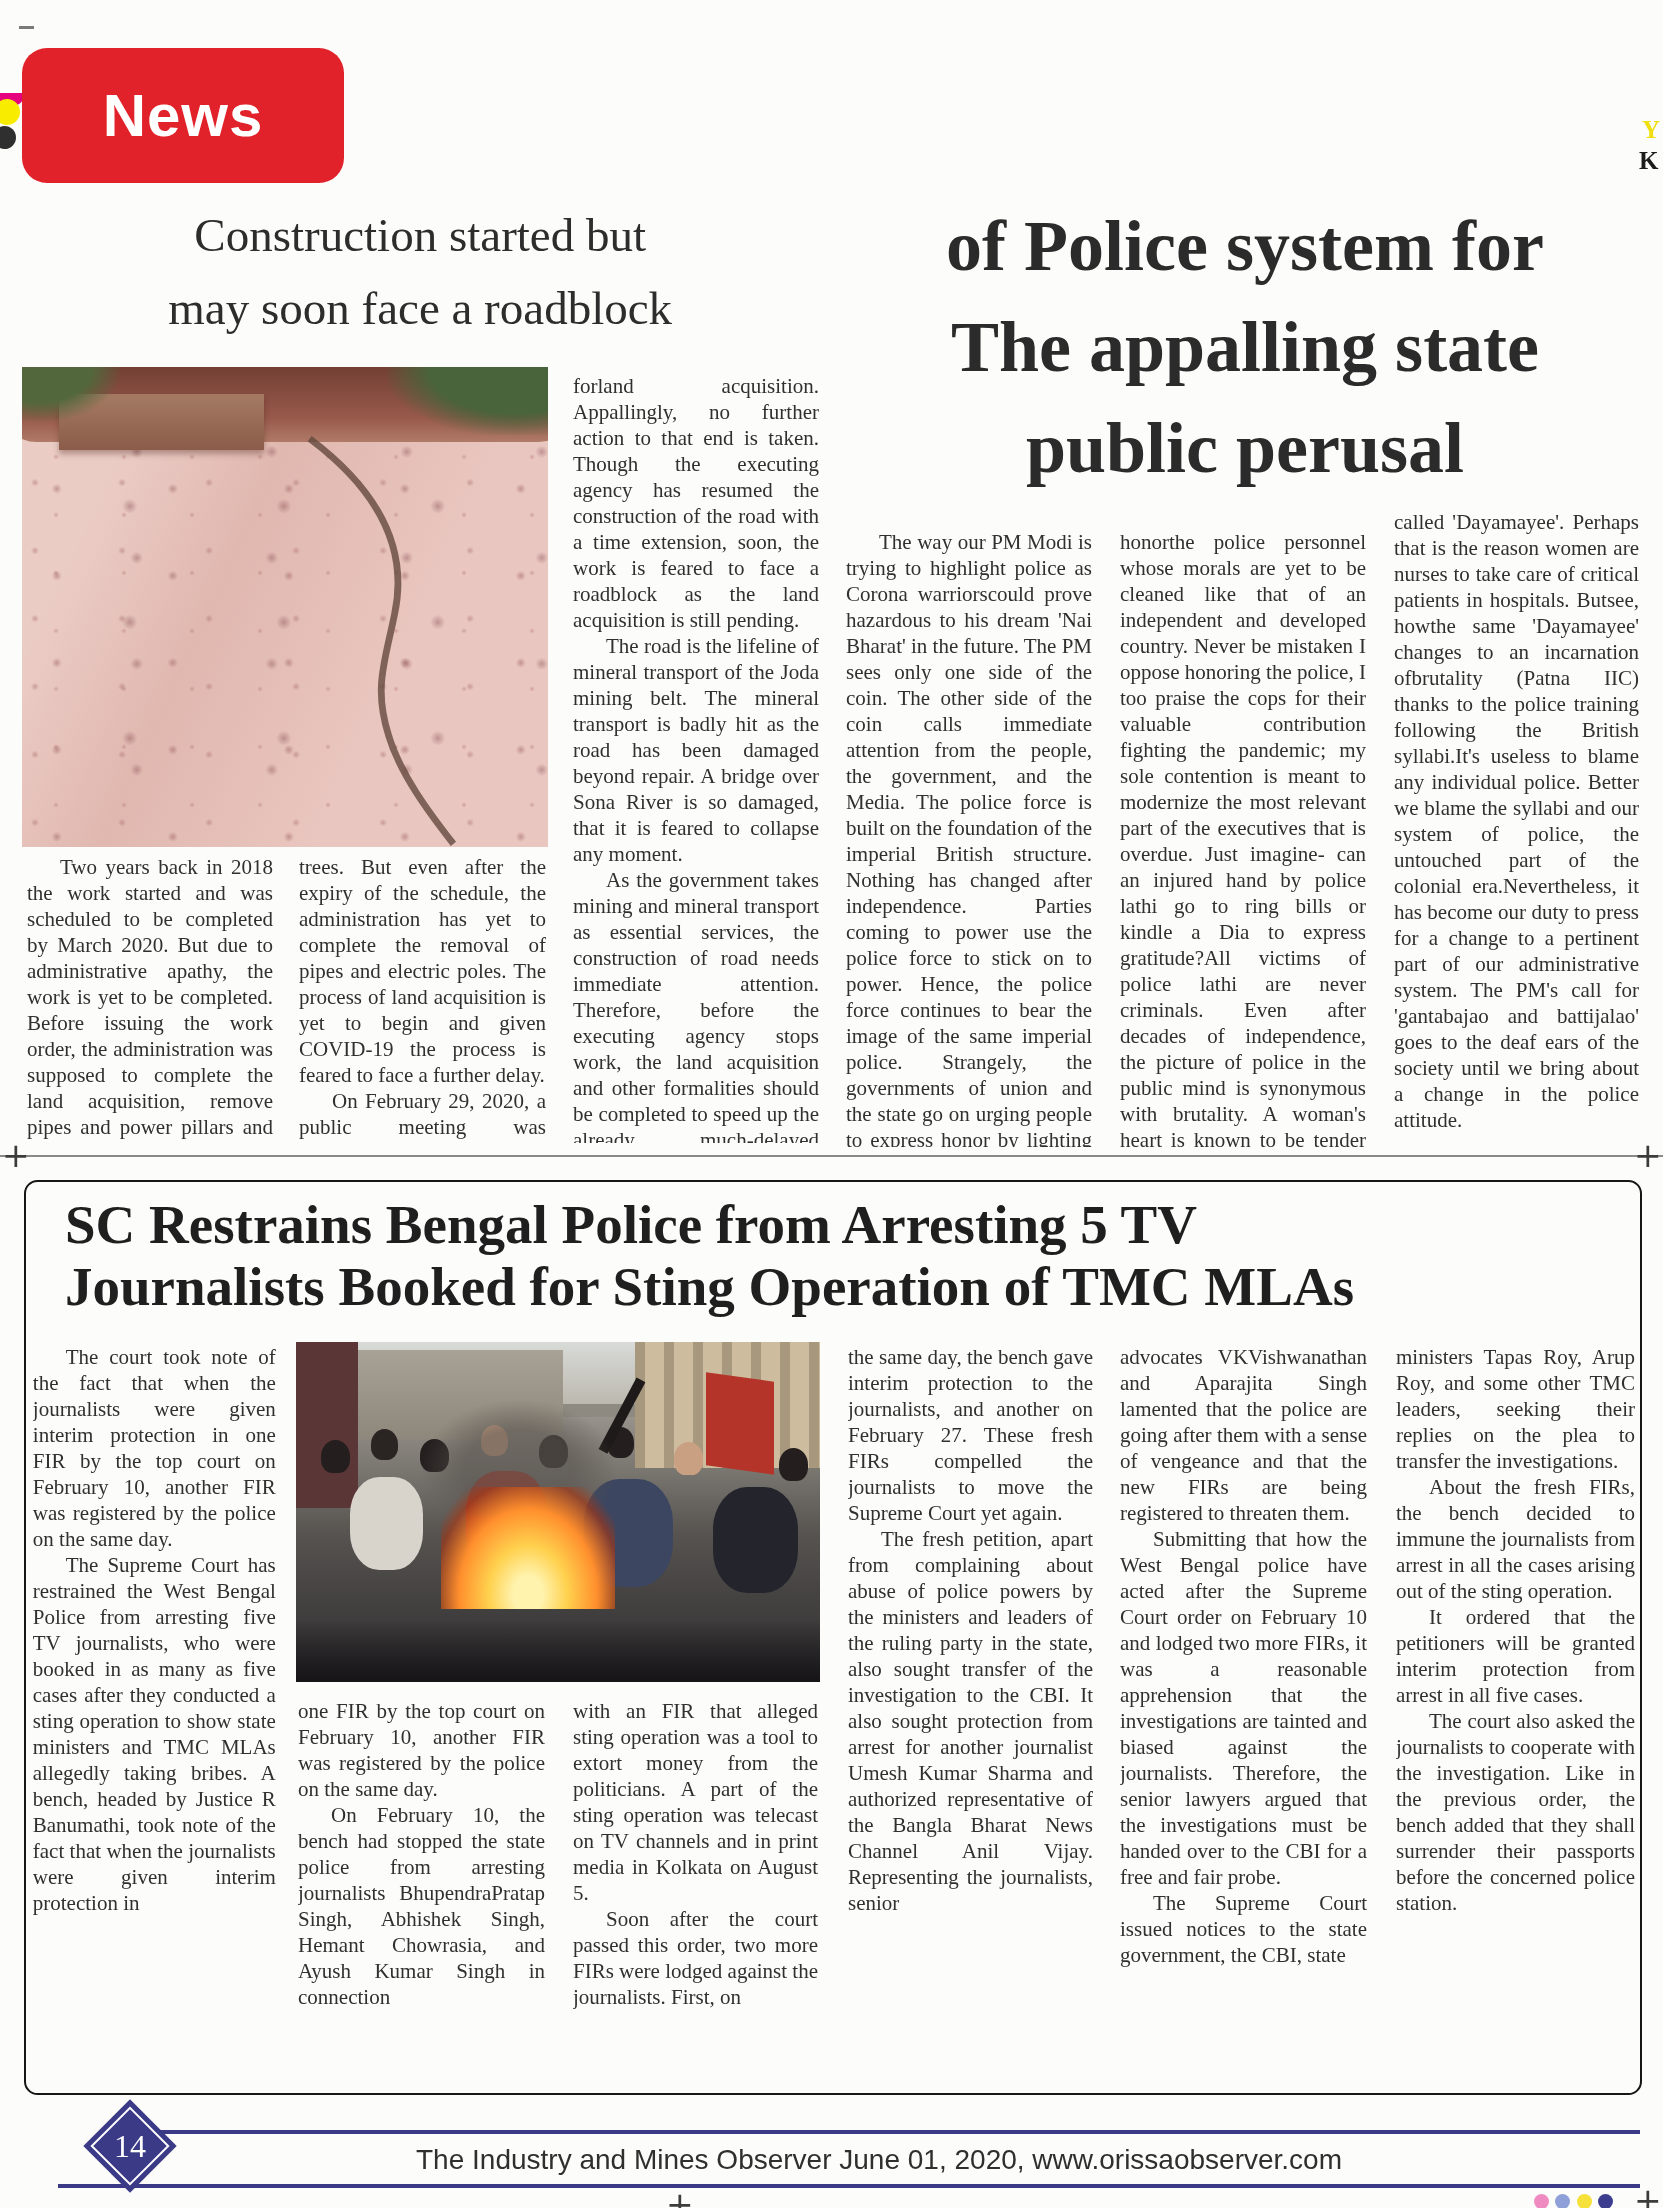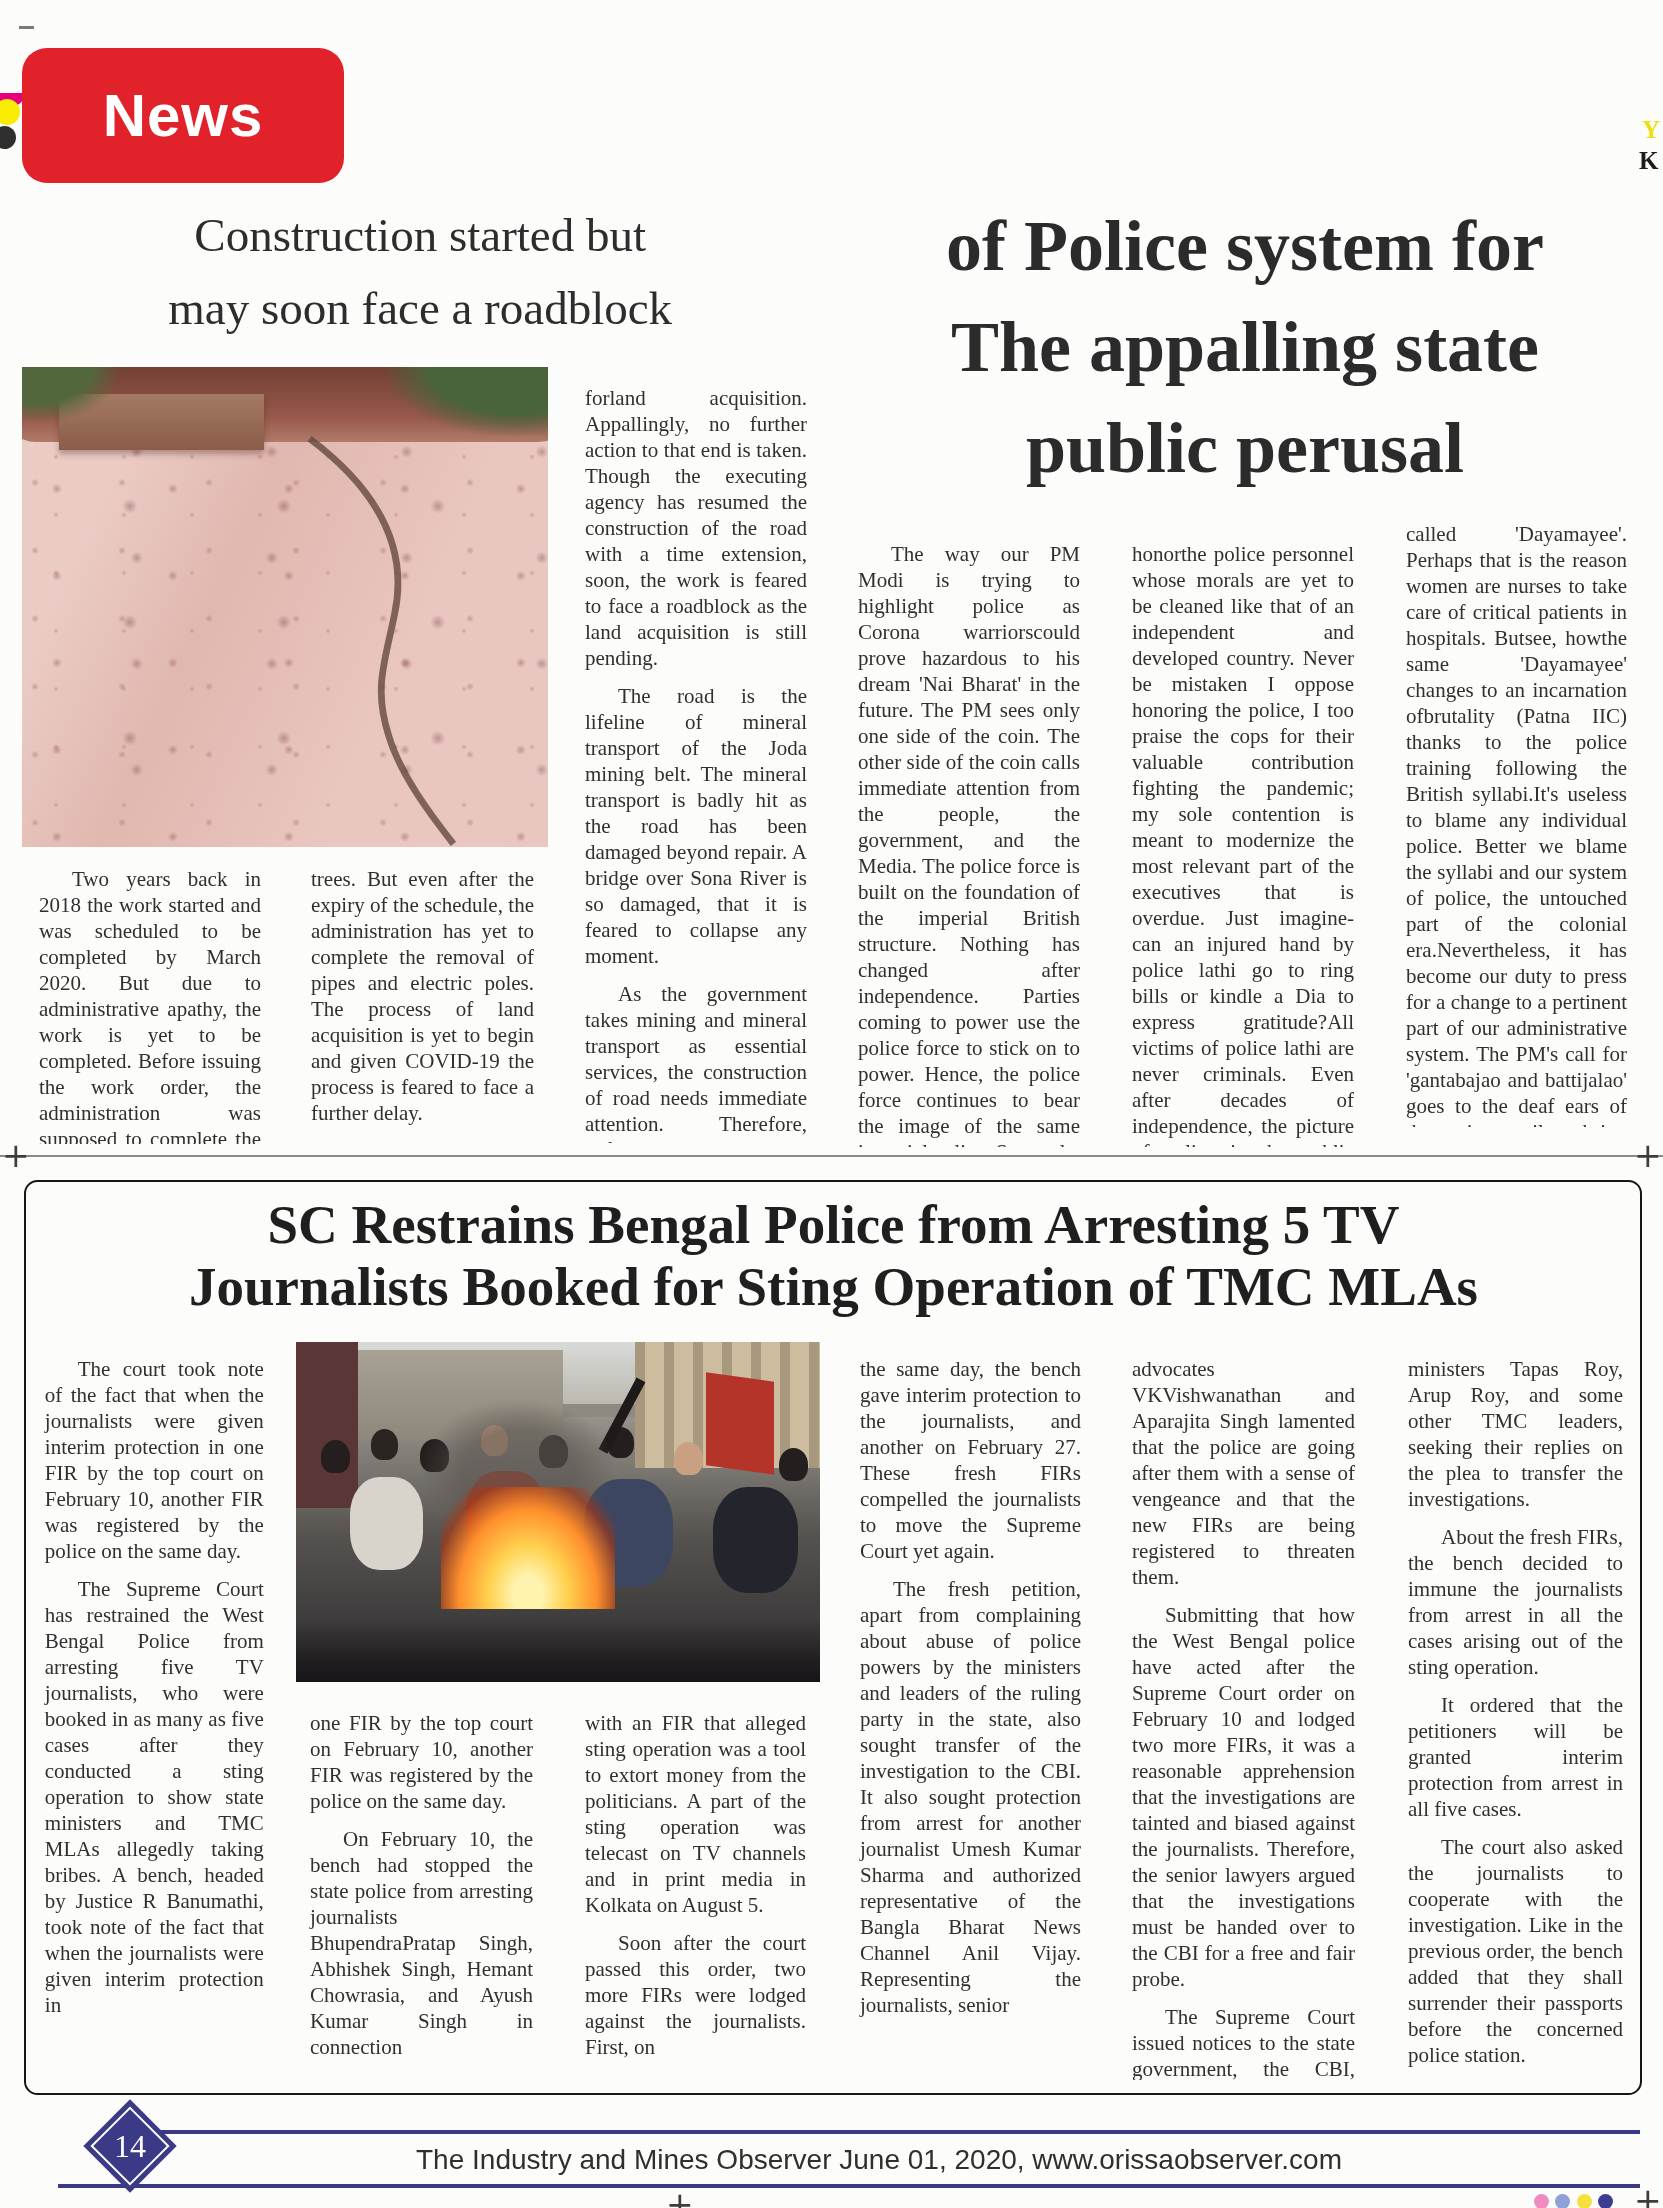--- a/index.html
+++ b/index.html
@@ -30,30 +30,30 @@
   
   .h-a1{
     position:absolute;left:9.7px;top:199px;width:821px;text-align:center;
     font-size:47px;line-height:73px;font-weight:400;color:#2d2d2d;
   }
   .h-a2{
     position:absolute;left:830px;top:196px;width:830px;text-align:center;
     font-size:72px;line-height:101px;font-weight:700;color:#2b2b2b;
   }
   .h-b{
-    position:absolute;left:39px;top:11.6px;width:1537px;text-align:center;
+    position:absolute;left:39px;top:11.6px;width:1537px;
     font-size:55px;line-height:62px;font-weight:700;color:#1f1f1f;
   }
 
   
   .col{
     position:absolute;overflow:hidden;text-align:justify;
     font-size:21px;line-height:26px;color:#303030;
   }
-  .col p{margin:12px;text-indent:33px;}
+  .col p{margin:0;text-indent:33px;}
   .col p.cont{text-indent:0;}
 
   
   .photo1{position:absolute;left:22px;top:367px;width:526px;height:480px;overflow:hidden;background:#e3bdb5;}
   .p1-mud{
     position:absolute;inset:0;
     background-color:#e3bdb5;
     background-image:
       radial-gradient(circle 8.7px  at 30% 40%, rgba(148,84,88,.45), transparent 60%),
       radial-gradient(circle 12.6px at 70% 20%, rgba(120,60,70,.38), transparent 60%),

